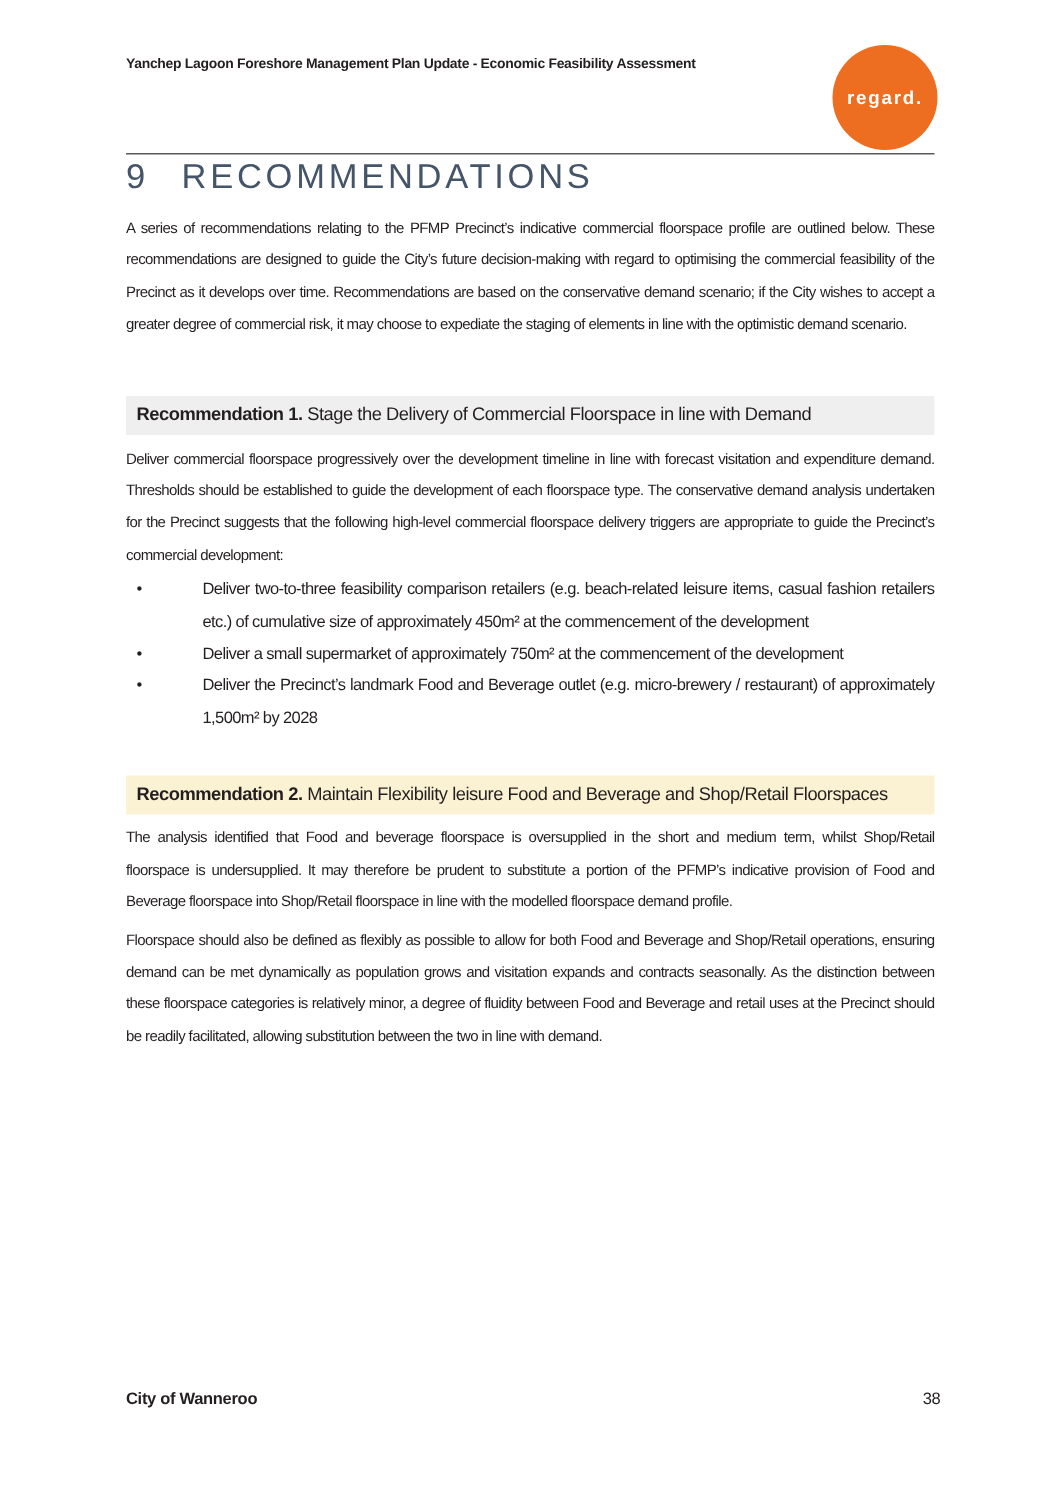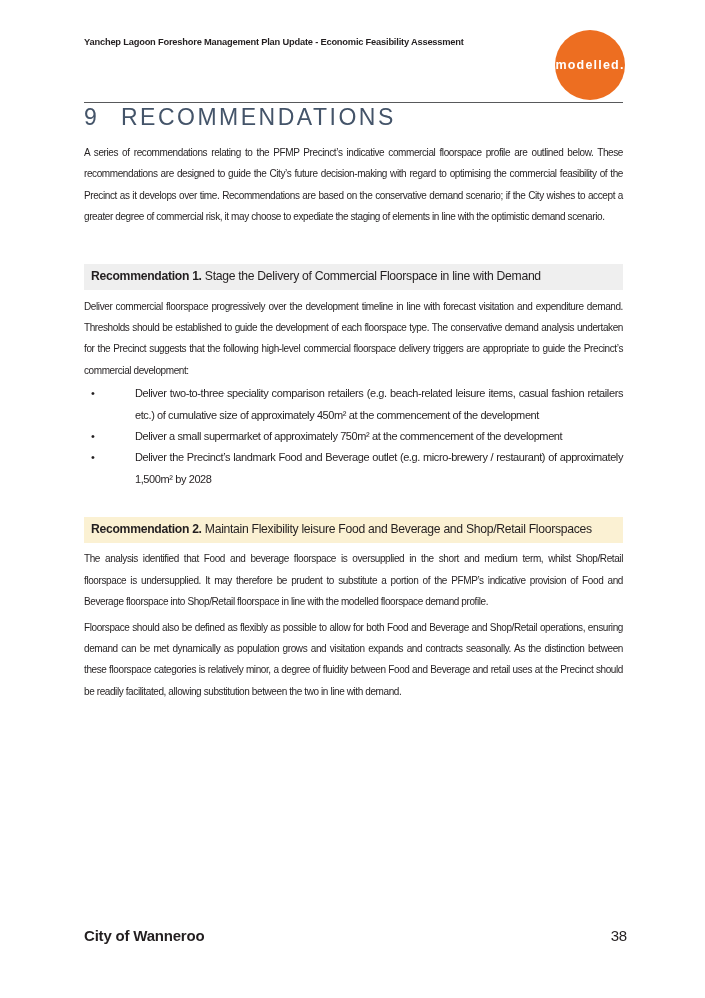--- a/index.html
+++ b/index.html
@@ -111,55 +111,55 @@
   .p3 { margin-top: 4px; }
   
   .doc-footer {
     position: absolute;
     left: 84px;
     right: 78px;
     top: 927px;
     display: flex;
     justify-content: space-between;
     align-items: baseline;
-    font-size: 15px;
+    font-size: 11px;
     letter-spacing: -0.2px;
   }
   .footer-left { font-weight: 700; }
   .footer-page { font-weight: 400; }
 </style>
 </head>
 <body>
 
 <div class="page">
   <div class="content">
 
     <div class="doc-header">
       <div class="doc-header-title">Yanchep Lagoon Foreshore Management Plan Update - Economic Feasibility Assessment</div>
       <div class="logo-circle">
-        <span class="logo-text">modelled.</span>
+        <span class="logo-text">regard.</span>
       </div>
     </div>
 
     <div class="section-heading">
       <span class="num">9</span><span>RECOMMENDATIONS</span>
     </div>
 
     <p class="para intro">A series of recommendations relating to the PFMP Precinct’s indicative commercial floorspace profile are outlined below. These recommendations are designed to guide the City’s future decision-making with regard to optimising the commercial feasibility of the Precinct as it develops over time. Recommendations are based on the conservative demand scenario; if the City wishes to accept a greater degree of commercial risk, it may choose to expediate the staging of elements in line with the optimistic demand scenario.</p>
 
     <div class="rec-band rec-band-1">
       <span class="rec-label">Recommendation 1.</span><span> Stage the Delivery of Commercial Floorspace in line with Demand</span>
     </div>
 
     <p class="para rec-body">Deliver commercial floorspace progressively over the development timeline in line with forecast visitation and expenditure demand. Thresholds should be established to guide the development of each floorspace type. The conservative demand analysis undertaken for the Precinct suggests that the following high-level commercial floorspace delivery triggers are appropriate to guide the Precinct’s commercial development:</p>
 
     <div class="bullet-list">
       <div class="bullet-item">
         <span class="bullet-dot">•</span>
-        <span>Deliver two-to-three speciality comparison retailers (e.g. beach-related leisure items, casual fashion retailers etc.) of cumulative size of approximately 450m² at the commencement of the development</span>
+        <span>Deliver two-to-three feasibility comparison retailers (e.g. beach-related leisure items, casual fashion retailers etc.) of cumulative size of approximately 450m² at the commencement of the development</span>
       </div>
       <div class="bullet-item">
         <span class="bullet-dot">•</span>
         <span>Deliver a small supermarket of approximately 750m² at the commencement of the development</span>
       </div>
       <div class="bullet-item">
         <span class="bullet-dot">•</span>
         <span>Deliver the Precinct’s landmark Food and Beverage outlet (e.g. micro-brewery / restaurant) of approximately 1,500m² by 2028</span>
       </div>
     </div>

